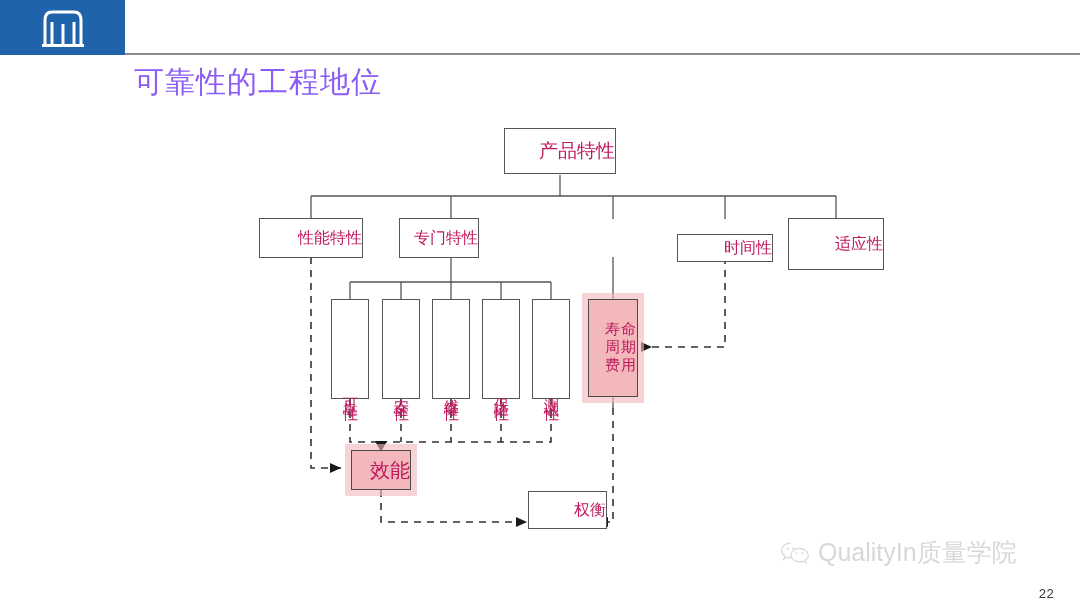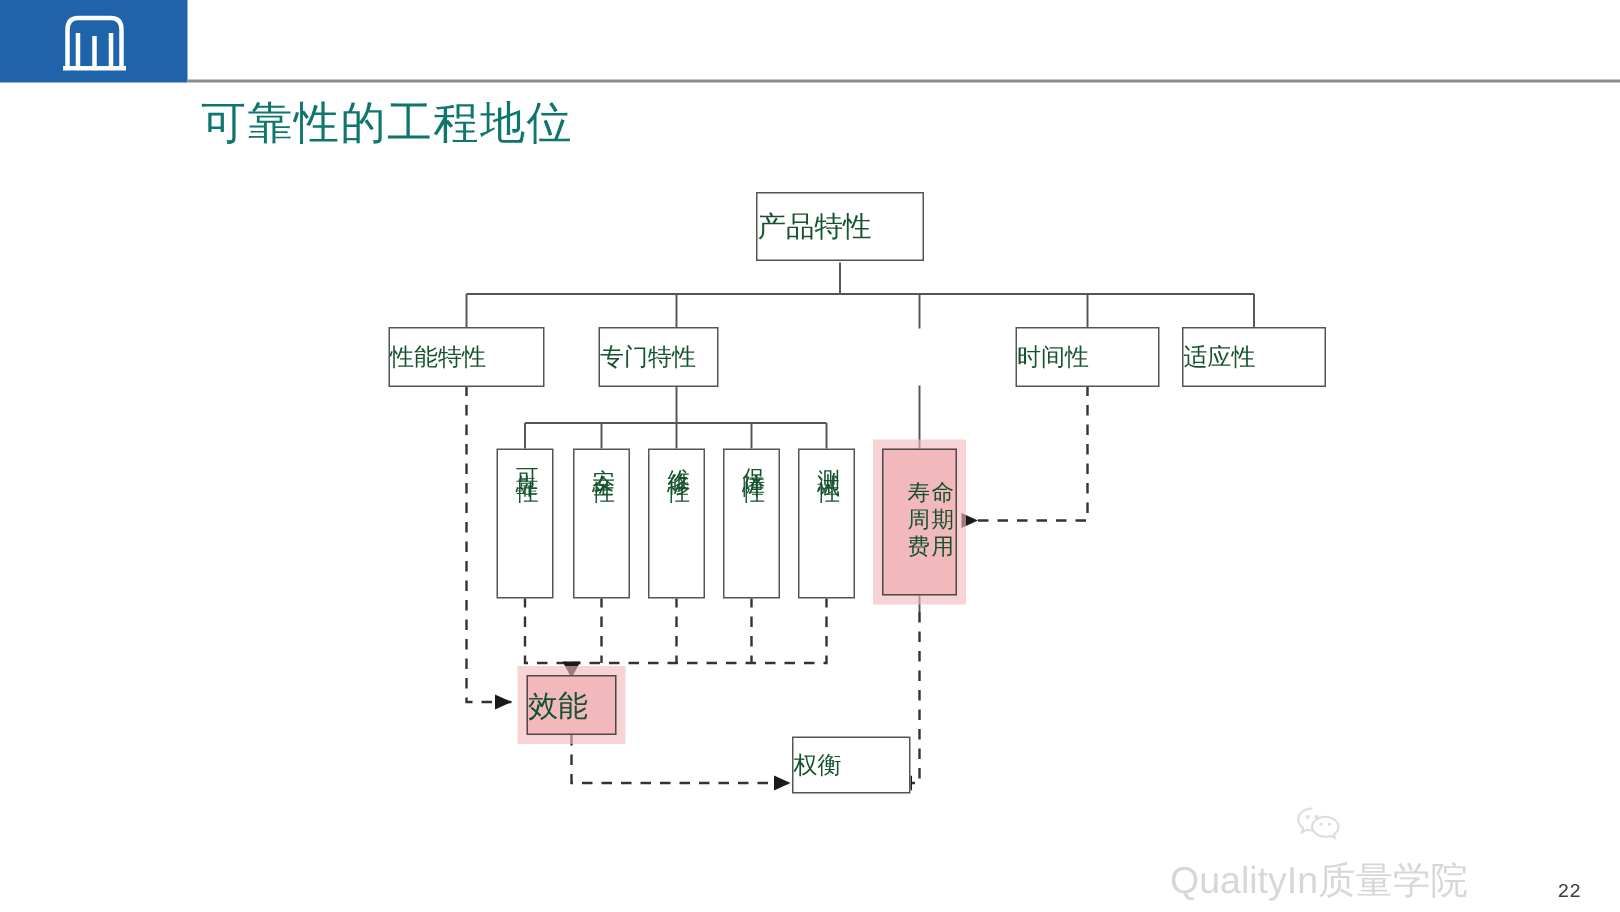--- a/index.html
+++ b/index.html
@@ -31,43 +31,43 @@
   #header-rule {
     position: absolute;
     left: 125px; top: 53px;
     width: 955px; height: 2px;
     background: #8c8c8c;
   }
   #page-title {
     position: absolute;
     left: 134px; top: 62px;
     font-size: 30px;
-    color: #0f766e;
+    color: #8b5cf6;
     letter-spacing: 1px;
     white-space: nowrap;
     font-family: "Liberation Serif", "DejaVu Serif", serif;
   }
 
   
   #diagram {
     position: absolute;
     left: 0; top: 0;
     width: 1080px; height: 608px;
   }
   #diagram svg { display: block; }
 
   .node {
     position: absolute;
     box-sizing: border-box;
     border: 1.3px solid #555555;
     background: #ffffff;
     display: flex;
     align-items: center;
-    justify-content: flex-start;
-    color: #14532d;
+    justify-content: flex-end;
+    color: #be185d;
     font-family: "Liberation Serif", "DejaVu Serif", serif;
     text-align: center;
   }
   .node.level1 { font-size: 19px; }
   .node.level2 { font-size: 16px; }
   .node.vert {
     font-size: 15px;
     writing-mode: vertical-rl;
     text-orientation: upright;
     letter-spacing: 4px;
@@ -85,21 +85,20 @@
   }
 
   
   #watermark {
     position: absolute;
     left: 780px; top: 536px;
     display: flex;
     align-items: center;
     gap: 8px;
     opacity: 0.55;
-    flex-direction: column;
   }
   #watermark .wm-text {
     font-size: 25px;
     color: #b8b8b8;
     font-family: "Liberation Sans", "DejaVu Sans", sans-serif;
     white-space: nowrap;
   }
   #page-number {
     position: absolute;
     right: 26px; bottom: 6px;
@@ -184,24 +183,24 @@
   <div class="node level1" style="left:504px; top:128px; width:112px; height:46px;">
     <span>产品特性</span>
   </div>
 
   <div class="node level2" style="left:259px; top:218px; width:104px; height:40px;">
     <span>性能特性</span>
   </div>
   <div class="node level2" style="left:399px; top:218px; width:80px; height:40px;">
     <span>专门特性</span>
   </div>
-  <div class="node level2" style="left:677px; top:218px; width:96px; height:40px;">
+  <div class="node level2" style="left:677px; top:234px; width:96px; height:28px;">
     <span>时间性</span>
   </div>
-  <div class="node level2" style="left:788px; top:218px; width:96px; height:40px;">
+  <div class="node level2" style="left:788px; top:218px; width:96px; height:52px;">
     <span>适应性</span>
   </div>
 
   <div class="node vert" style="left:331px; top:299px; width:38px; height:100px;">
     <span>可靠性</span>
   </div>
   <div class="node vert" style="left:382px; top:299px; width:38px; height:100px;">
     <span>安全性</span>
   </div>
   <div class="node vert" style="left:432px; top:299px; width:38px; height:100px;">

